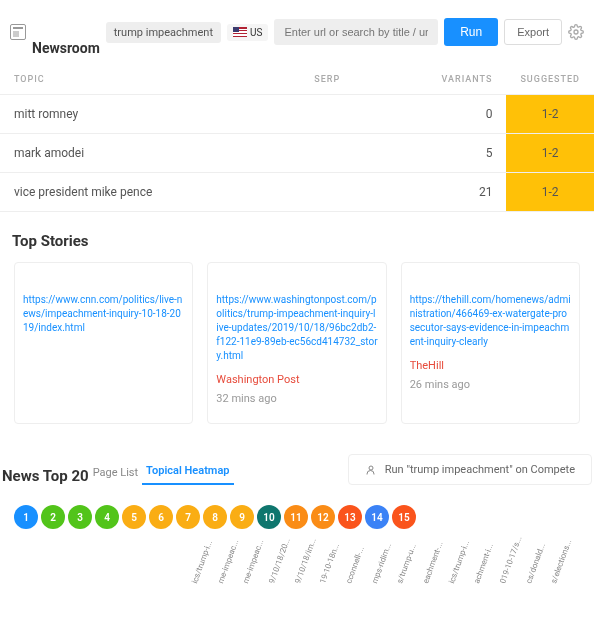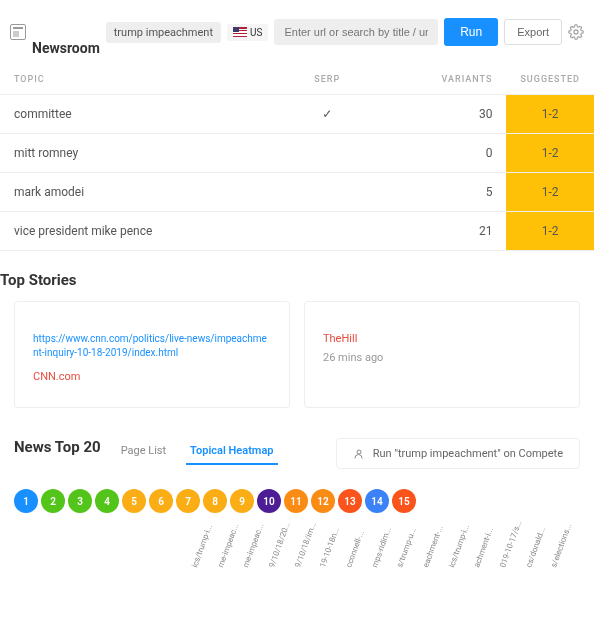--- a/index.html
+++ b/index.html
@@ -22,28 +22,28 @@
 .table { width: 100%; border-collapse: collapse; }
 .table th { text-align: left; padding: 10px 14px; font-size: 9px; letter-spacing: 1px; color: #aaa; font-weight: 500; text-transform: uppercase; border-bottom: 1px solid #eee; }
 .table th.r { text-align: right; }
 .table th.c { text-align: center; }
 .table td { padding: 12px 14px; border-bottom: 1px solid #eee; font-size: 12px; color: #555; }
 .table td.c { text-align: center; }
 .table td.r { text-align: right; }
 .suggest { background: #ffc107; color: #fff; text-align: center; padding: 12px 0; font-size: 11px; width: 60px; }
 .check { color: #1890ff; }
 
-.sec-title { font-weight: 700; font-size: 15px; padding: 20px 0 12px; }
+.sec-title { font-weight: 700; font-size: 15px; padding: 20px 12px 12px; }
 .stories { display: flex; gap: 14px; padding: 0 14px; }
-.card { border: 1px solid #eee; border-radius: 4px; padding: 30px 18px 18px; flex: 1; min-width: 0; }
+.card { border: 1px solid #eee; border-radius: 4px; padding: 30px 8px 18px; flex: 1; min-width: 0; }
 .card-url { color: #1890ff; font-size: 10px; word-break: break-all; line-height: 1.4; display: block; margin-bottom: 10px; }
 .card-src { color: #e74c3c; font-size: 11px; margin-bottom: 6px; }
 .card-time { color: #999; font-size: 11px; }
 
-.news20 { display: flex; align-items: flex-start; gap: 16px; padding: 30px 14px 10px; }
+.news20 { display: flex; align-items: flex-end; padding: 30px 2px 10px; }
 .news20 h2 { font-size: 15px; font-weight: 700; }
 .tab { font-size: 11px; color: #888; padding: 6px 4px; cursor: pointer; }
 .tab.active { color: #1890ff; border-bottom: 2px solid #1890ff; font-weight: 600; }
 .compete { display: flex; align-items: center; gap: 8px; border: 1px solid #eee; border-radius: 4px; padding: 8px 16px; font-size: 11px; color: #666; cursor: pointer; }
 .user-icon { width: 12px; height: 12px; }
 
 .heatmap { padding: 10px 14px 0 14px; }
 .hm-label { font-size: 9px; color: #aaa; text-align: right; width: 180px; display: inline-block; vertical-align: top; padding-top: 10px; line-height: 1.3; }
 .hm-row { display: inline-flex; gap: 3px; vertical-align: top; }
 .bubble { width: 24px; height: 24px; border-radius: 50%; color: #fff; display: flex; align-items: center; justify-content: center; font-size: 10px; font-weight: 600; }
@@ -76,26 +76,20 @@
   <thead>
     <tr>
       <th>TOPIC</th>
       <th class="c">SERP</th>
       <th class="r">VARIANTS</th>
       <th class="c" style="width:60px">SUGGESTED</th>
     </tr>
   </thead>
   <tbody id="tbody">
       <tr>
-        <td>committee</td>
-  <td class="c check">✓</td>
-  <td class="r">30</td>
-  <td class="suggest">1-2</td>
-      </tr>
-      <tr>
         <td>mitt romney</td>
   <td class="c check"></td>
   <td class="r">0</td>
   <td class="suggest">1-2</td>
       </tr>
       <tr>
         <td>mark amodei</td>
   <td class="c check"></td>
   <td class="r">5</td>
   <td class="suggest">1-2</td>
@@ -106,23 +100,28 @@
   <td class="r">21</td>
   <td class="suggest">1-2</td>
       </tr>
     </tbody>
 </table>
 
 <div class="sec-title">Top Stories</div>
 <div class="stories" id="stories">
     <div class="card">
       <a class="card-url">https://www.cnn.com/politics/live-news/impeachment-inquiry-10-18-2019/index.html</a>
-  <div class="card-src">CNN.com</div>
     </div>
     <div class="card">
+      <a class="card-url">https://www.washingtonpost.com/politics/trump-impeachment-inquiry-live-updates/2019/10/18/96bc2db2-f122-11e9-89eb-ec56cd414732_story.html</a>
+  <div class="card-src">Washington Post</div>
+  <div class="card-time">32 mins ago</div>
+    </div>
+    <div class="card">
+      <a class="card-url">https://thehill.com/homenews/administration/466469-ex-watergate-prosecutor-says-evidence-in-impeachment-inquiry-clearly</a>
   <div class="card-src">TheHill</div>
   <div class="card-time">26 mins ago</div>
     </div>
   </div>
 
 <div class="news20">
   <h2>News Top 20</h2>
   <span class="tab">Page List</span>
   <span class="tab active">Topical Heatmap</span>
   <div style="flex:1"></div>
@@ -139,21 +138,21 @@
   <span class="hm-row" id="bubbles">
       <div class="bubble" style="background: rgb(24, 144, 255);">1</div>
       <div class="bubble" style="background: rgb(82, 196, 26);">2</div>
       <div class="bubble" style="background: rgb(82, 196, 26);">3</div>
       <div class="bubble" style="background: rgb(82, 196, 26);">4</div>
       <div class="bubble" style="background: rgb(250, 173, 20);">5</div>
       <div class="bubble" style="background: rgb(250, 173, 20);">6</div>
       <div class="bubble" style="background: rgb(250, 173, 20);">7</div>
       <div class="bubble" style="background: rgb(250, 173, 20);">8</div>
       <div class="bubble" style="background: rgb(250, 173, 20);">9</div>
-      <div class="bubble" style="background: #4c1d95;">10</div>
+      <div class="bubble" style="background: #0f766e;">10</div>
       <div class="bubble" style="background: rgb(250, 140, 22);">11</div>
       <div class="bubble" style="background: rgb(250, 140, 22);">12</div>
       <div class="bubble" style="background: rgb(250, 84, 28);">13</div>
       <div class="bubble" style="background: #3b82f6;">14</div>
       <div class="bubble" style="background: rgb(250, 84, 28);">15</div>
     </span>
   <div class="hm-cols" id="hmcols">
       <div class="col-lbl">ics/trump-i...</div>
       <div class="col-lbl">me-impeac...</div>
       <div class="col-lbl">me-impeac...</div>

